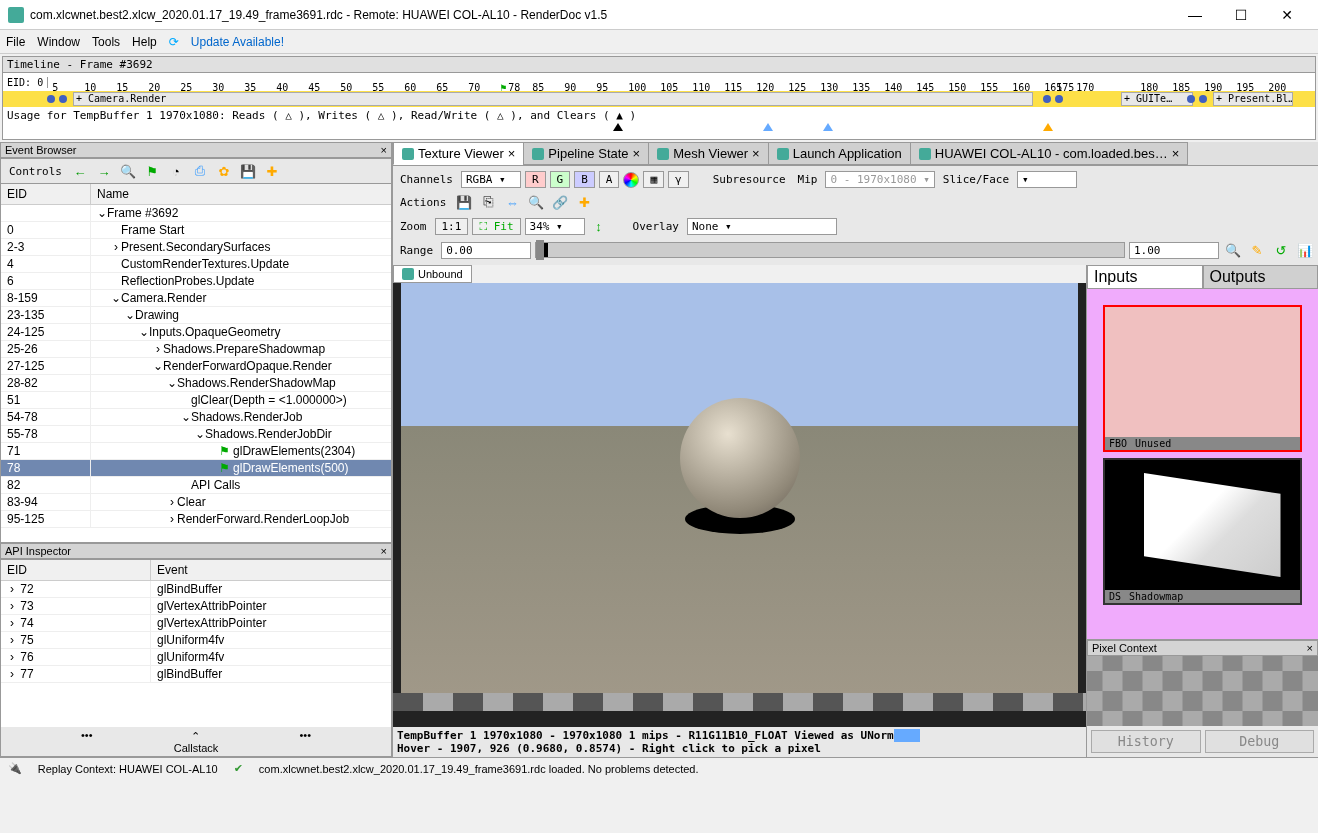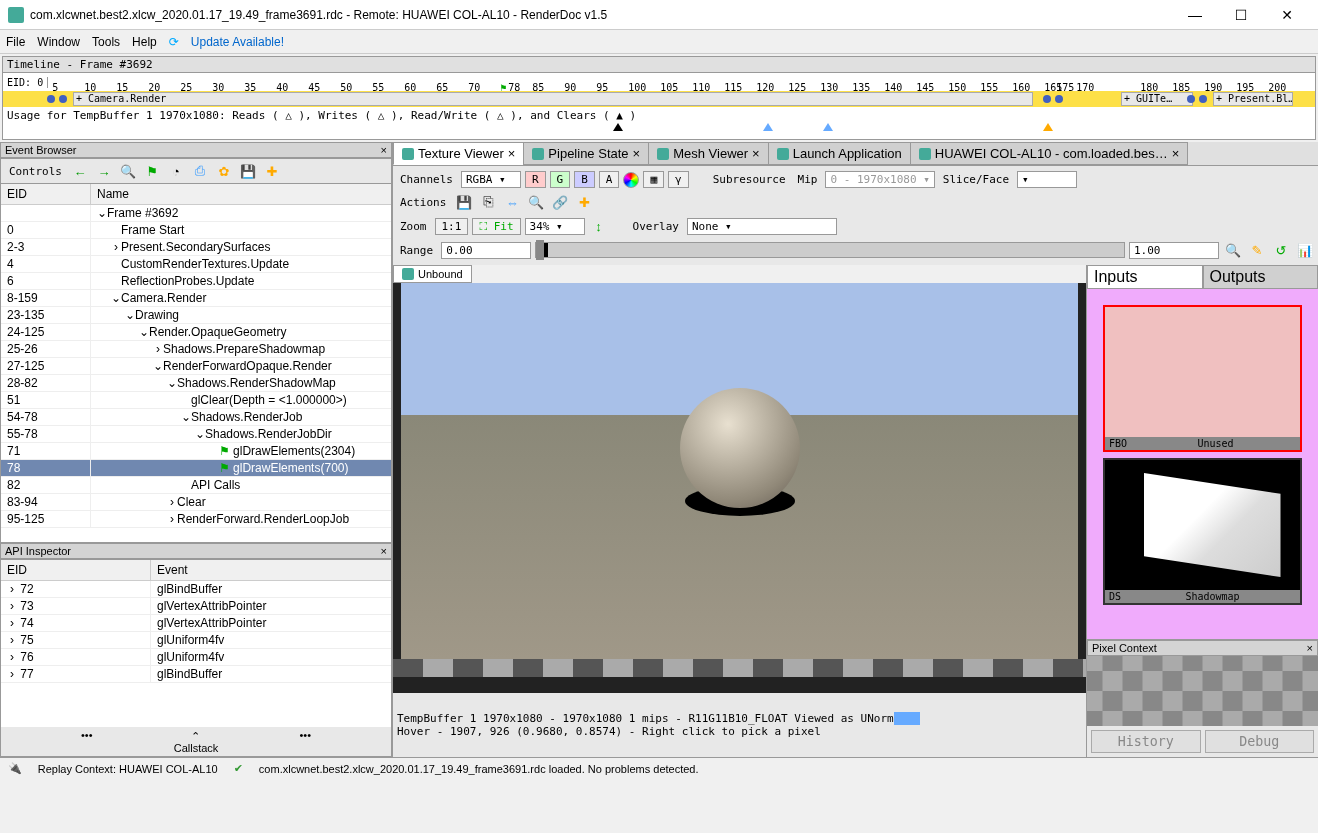--- a/index.html
+++ b/index.html
@@ -64,33 +64,33 @@
 .main-view { flex: 1; display: flex; }
 .viewport-wrap { flex: 1; display: flex; flex-direction: column; }
 .vp-tab { display: flex; }
 .vp-tab .t { background: #fff; border: 1px solid #999; padding: 2px 8px; font-size: 11px; display: flex; align-items: center; gap: 4px; }
 .vp-tab .t .ti { width: 12px; height: 12px; background: #4a9; border-radius: 2px; }
 .viewport { flex: 1; background: #222; position: relative; overflow: hidden; }
 .scene { position: absolute; left: 8px; right: 8px; top: 0; bottom: 34px; background: linear-gradient(to bottom, #a8c0e8 0%, #a8c0e8 35%, #8a8878 35%, #a09888 100%); }
 .sphere { position: absolute; left: 50%; top: 28%; width: 120px; height: 120px; margin-left: -60px; background: radial-gradient(circle at 40% 30%, #e8e0d0, #908878 70%, #605850); border-radius: 50%; }
 .shadow-el { position: absolute; left: 50%; top: 54%; width: 110px; height: 30px; margin-left: -55px; background: #000; border-radius: 50%; }
 .checker { position: absolute; left: 0; right: 0; bottom: 16px; height: 18px; background: repeating-linear-gradient(to right, #555 0 30px, #aaa 30px 60px); }
-.vp-status { padding: 19px 4px; font-family: Consolas, monospace; font-size: 11px; background: #e8e8e8; }
+.vp-status { padding: 2px 4px; font-family: Consolas, monospace; font-size: 11px; background: #e8e8e8; font-weight: bold; }
 .vp-status .hl { background: #6af; }
 .sidepanel { width: 232px; display: flex; flex-direction: column; border-left: 1px solid #999; }
 .sp-tabs { display: flex; }
 .sp-tab { flex: 1; padding: 2px 6px; background: #d0d0d0; border: 1px solid #999; font-size: 16px; cursor: pointer; }
 .sp-tab.active { background: #fff; }
 .thumbs { flex: 1; overflow-y: auto; background: #f0abfc; padding: 16px; }
 .thumb-box { border: 2px solid #333; margin-bottom: 6px; position: relative; }
 .thumb-box.sel { border-color: #f00; }
 .thumb-img { height: 130px; }
 .thumb-lbl { display: flex; background: #888; color: #000; font-size: 10px; font-family: Consolas, monospace; }
 .thumb-lbl span { padding: 1px 4px; }
-.thumb-lbl .n { flex: 1; text-align: center; }
+.thumb-lbl .n { flex: 1; }
 .px-ctx { border-top: 1px solid #999; }
 .px-body { height: 70px; background: repeating-conic-gradient(#888 0% 25%, #aaa 0% 50%) 50% / 40px 40px; }
 .px-btns { display: flex; gap: 4px; padding: 4px; background: #e8e8e8; }
 .px-btns button { flex: 1; padding: 3px; border: 1px solid #aaa; background: #e0e0e0; color: #888; font-family: Consolas, monospace; }
 .statusbar { height: 22px; background: #f0f0f0; border-top: 1px solid #999; display: flex; align-items: center; padding: 0 8px; gap: 16px; font-size: 11px; }
 .sb-icon { color: #888; }
 .sb-ok { color: #393; }
 .flag { color: #0a0; }
 </style>
 </head>
@@ -226,21 +226,21 @@
           <div class="evt-row">
             <div class="c1">8-159</div>
             <div class="c2" style="padding-left: 20px;"><span class="tw">⌄</span><span>Camera.Render</span></div>
           </div>
           <div class="evt-row">
             <div class="c1">23-135</div>
             <div class="c2" style="padding-left: 34px;"><span class="tw">⌄</span><span>Drawing</span></div>
           </div>
           <div class="evt-row">
             <div class="c1">24-125</div>
-            <div class="c2" style="padding-left: 48px;"><span class="tw">⌄</span><span>Render.OpaqueGeometry</span></div>
+            <div class="c2" style="padding-left: 48px;"><span class="tw">⌄</span><span>Inputs.OpaqueGeometry</span></div>
           </div>
           <div class="evt-row">
             <div class="c1">25-26</div>
             <div class="c2" style="padding-left: 62px;"><span class="tw">›</span><span>Shadows.PrepareShadowmap</span></div>
           </div>
           <div class="evt-row">
             <div class="c1">27-125</div>
             <div class="c2" style="padding-left: 62px;"><span class="tw">⌄</span><span>RenderForwardOpaque.Render</span></div>
           </div>
           <div class="evt-row">
@@ -258,21 +258,21 @@
           <div class="evt-row">
             <div class="c1">55-78</div>
             <div class="c2" style="padding-left: 104px;"><span class="tw">⌄</span><span>Shadows.RenderJobDir</span></div>
           </div>
           <div class="evt-row">
             <div class="c1">71</div>
             <div class="c2" style="padding-left: 118px;"><span class="tw"></span><span class="flag">⚑ </span><span>glDrawElements(2304)</span></div>
           </div>
           <div class="evt-row sel">
             <div class="c1">78</div>
-            <div class="c2" style="padding-left: 118px;"><span class="tw"></span><span class="flag">⚑ </span><span>glDrawElements(700)</span></div>
+            <div class="c2" style="padding-left: 118px;"><span class="tw"></span><span class="flag">⚑ </span><span>glDrawElements(500)</span></div>
           </div>
           <div class="evt-row">
             <div class="c1">82</div>
             <div class="c2" style="padding-left: 90px;"><span class="tw"></span><span>API Calls</span></div>
           </div>
           <div class="evt-row">
             <div class="c1">83-94</div>
             <div class="c2" style="padding-left: 76px;"><span class="tw">›</span><span>Clear</span></div>
           </div>
           <div class="evt-row">

